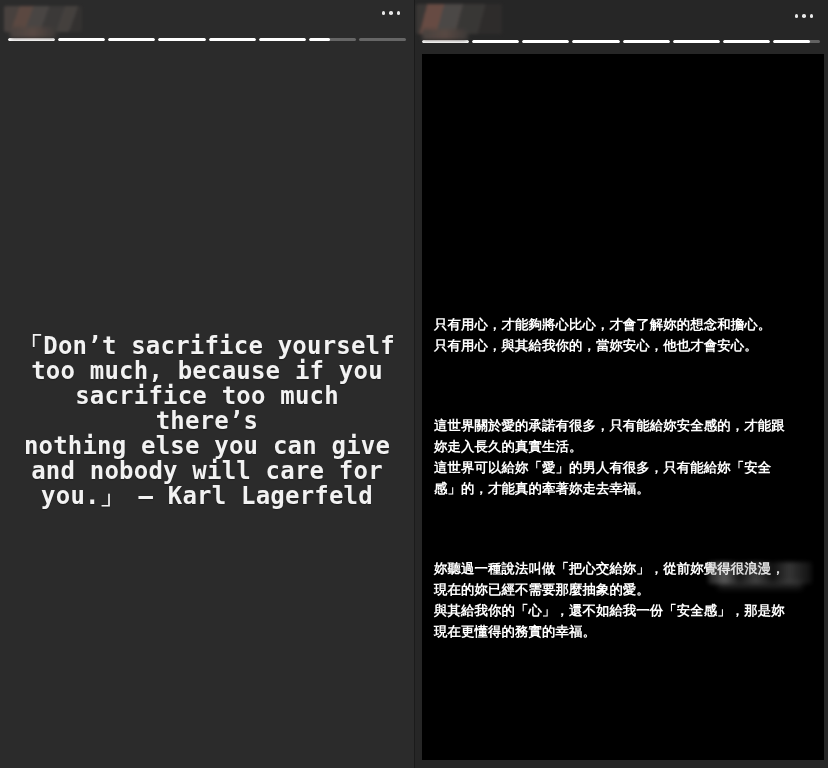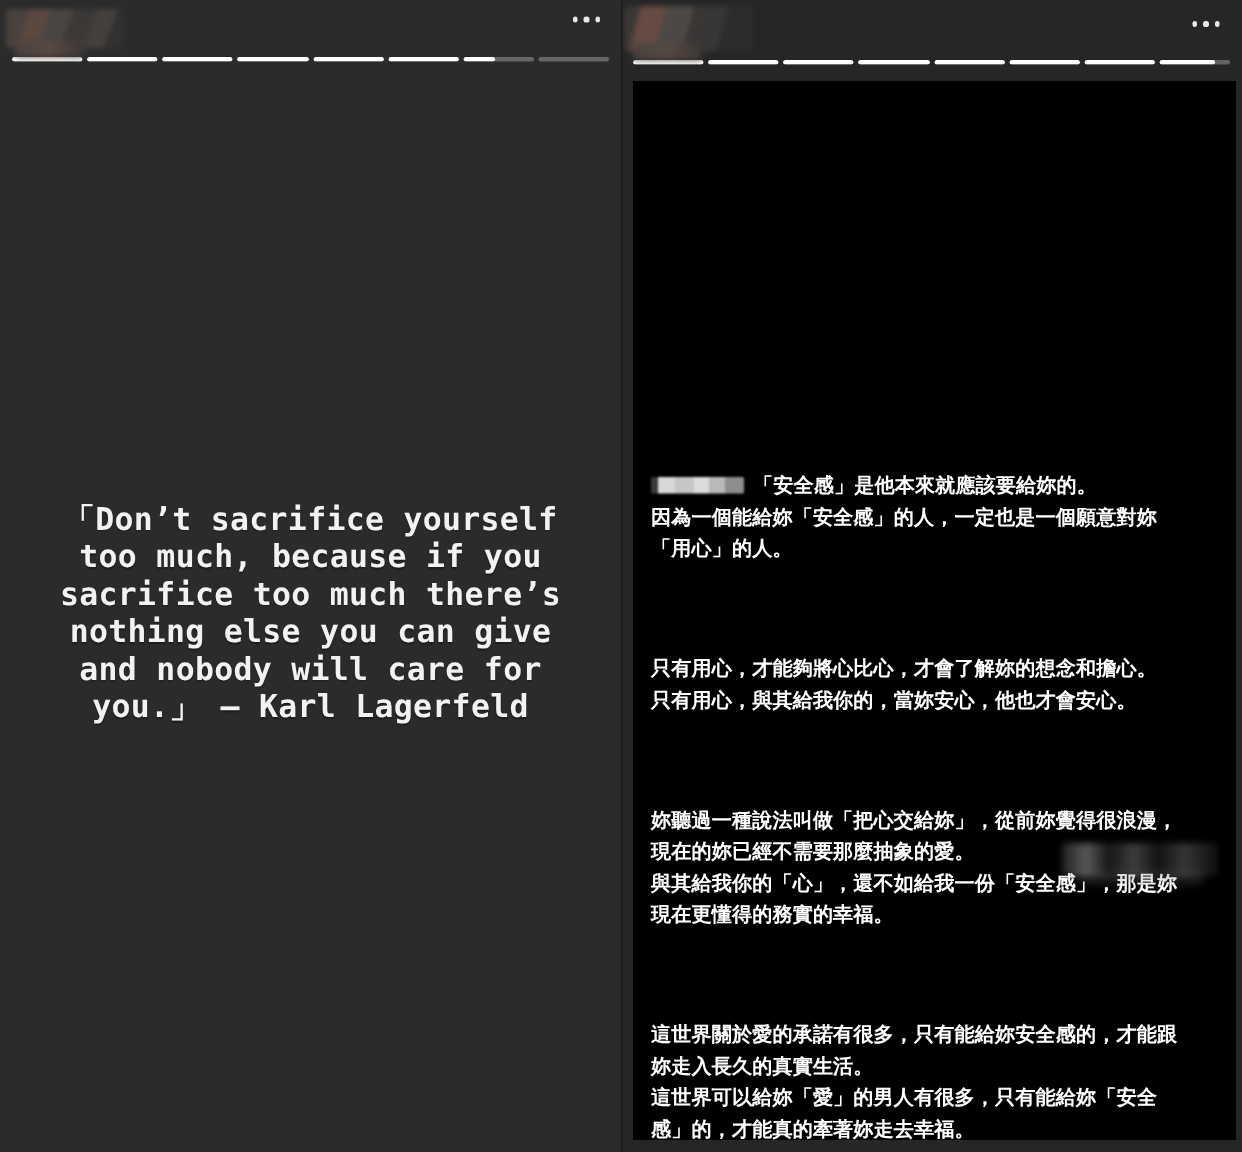--- a/index.html
+++ b/index.html
@@ -144,21 +144,21 @@
   }
   .quote-block {
     position: absolute;
     top: 288px;
     left: 0;
     right: 0;
     padding: 0 18px;
     text-align: center;
     color: #f2f2f2;
     font-family: "DejaVu Sans Mono", "Liberation Mono", monospace;
-    font-size: 21px;
+    font-size: 24px;
     line-height: 25px;
     font-weight: 700;
     letter-spacing: 0.2px;
     white-space: pre-wrap;
     text-shadow: 0 1px 1px rgba(0,0,0,0.35);
   }
 
   
   .right-frame {
     position: absolute;
@@ -329,32 +329,29 @@
       <div class="blur-name right-variant"></div>
       <div class="dots-menu">
         <span></span>
           <span></span>
           <span></span>
       </div>
     </div>
 
     <div class="right-frame">
       <div class="cn-text">
-        <p class="cn-para"><span class="redact-bar"></span><span>「安全感」是他本來就應該要給妳的。
-因為一個能給妳「安全感」的人，一定也是一個願意對妳
-「用心」的人。</span></p>
         <p class="cn-para">只有用心，才能夠將心比心，才會了解妳的想念和擔心。
 只有用心，與其給我你的，當妳安心，他也才會安心。</p>
+        <p class="cn-para">這世界關於愛的承諾有很多，只有能給妳安全感的，才能跟
+妳走入長久的真實生活。
+這世界可以給妳「愛」的男人有很多，只有能給妳「安全
+感」的，才能真的牽著妳走去幸福。</p>
         <p class="cn-para">妳聽過一種說法叫做「把心交給妳」，從前妳覺得很浪漫，
 現在的妳已經不需要那麼抽象的愛。
 與其給我你的「心」，還不如給我一份「安全感」，那是妳
 現在更懂得的務實的幸福。</p>
-        <p class="cn-para">這世界關於愛的承諾有很多，只有能給妳安全感的，才能跟
-妳走入長久的真實生活。
-這世界可以給妳「愛」的男人有很多，只有能給妳「安全
-感」的，才能真的牽著妳走去幸福。</p>
       </div>
       <div class="watermark"></div>
     </div>
   </div>
 
   <div class="panel-divider"></div>
 </div>
 
 </body></html>

